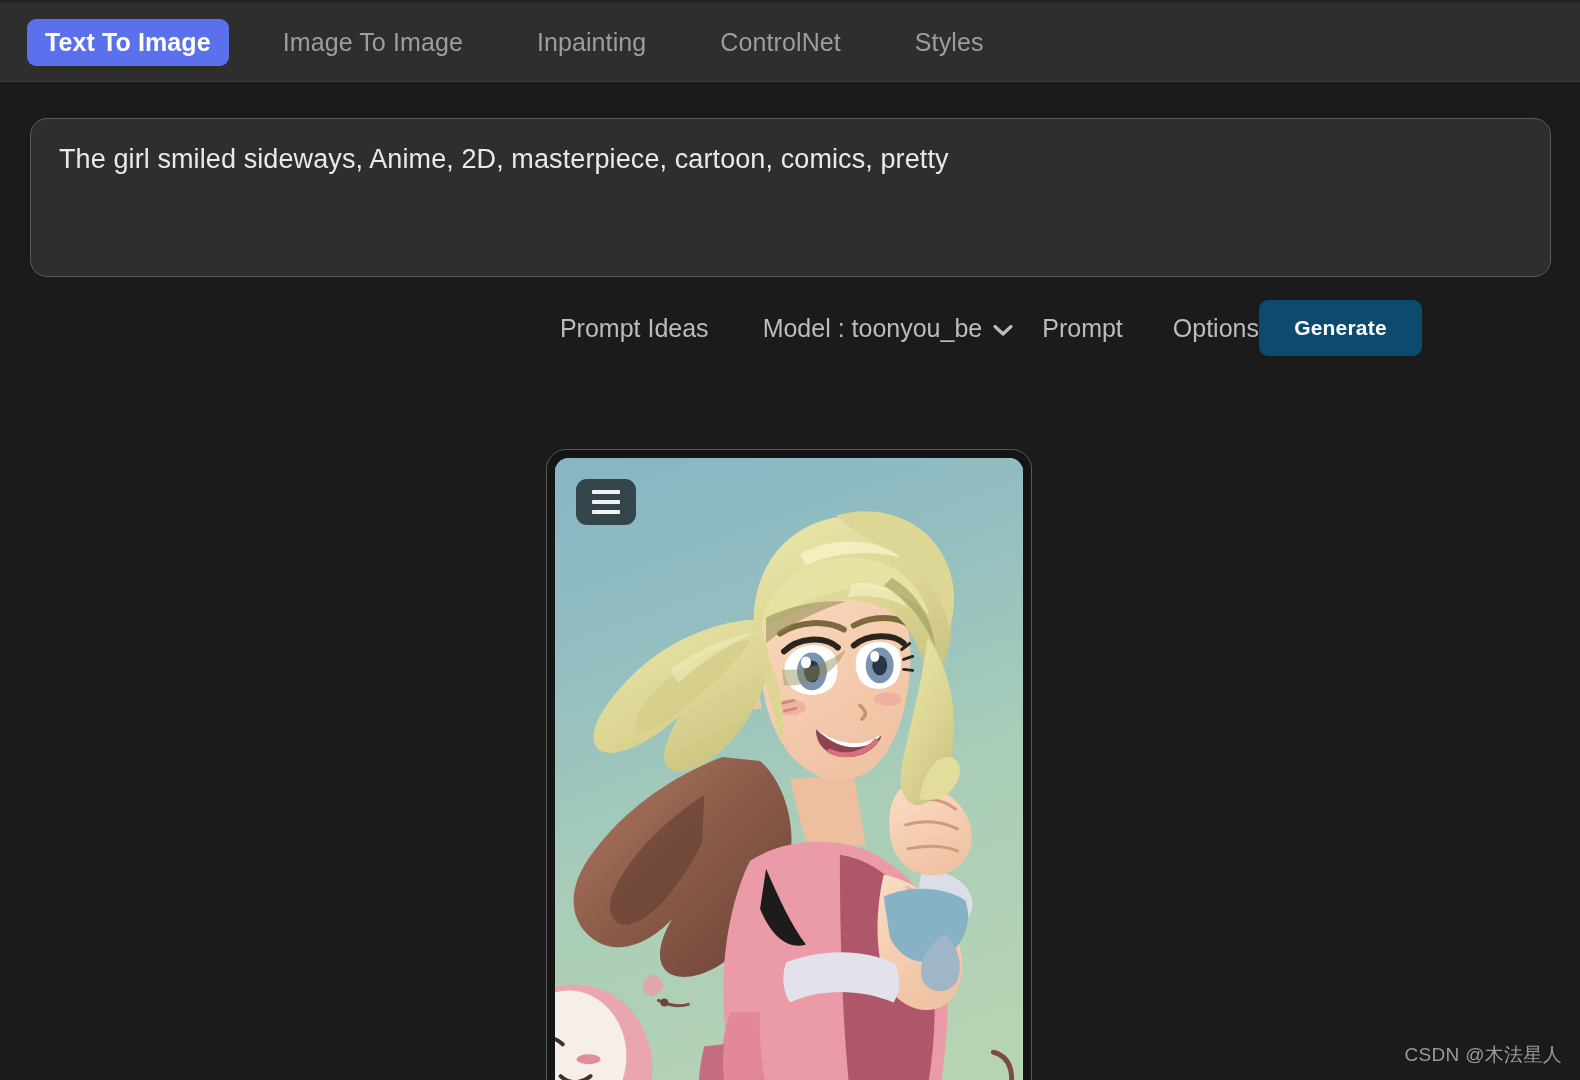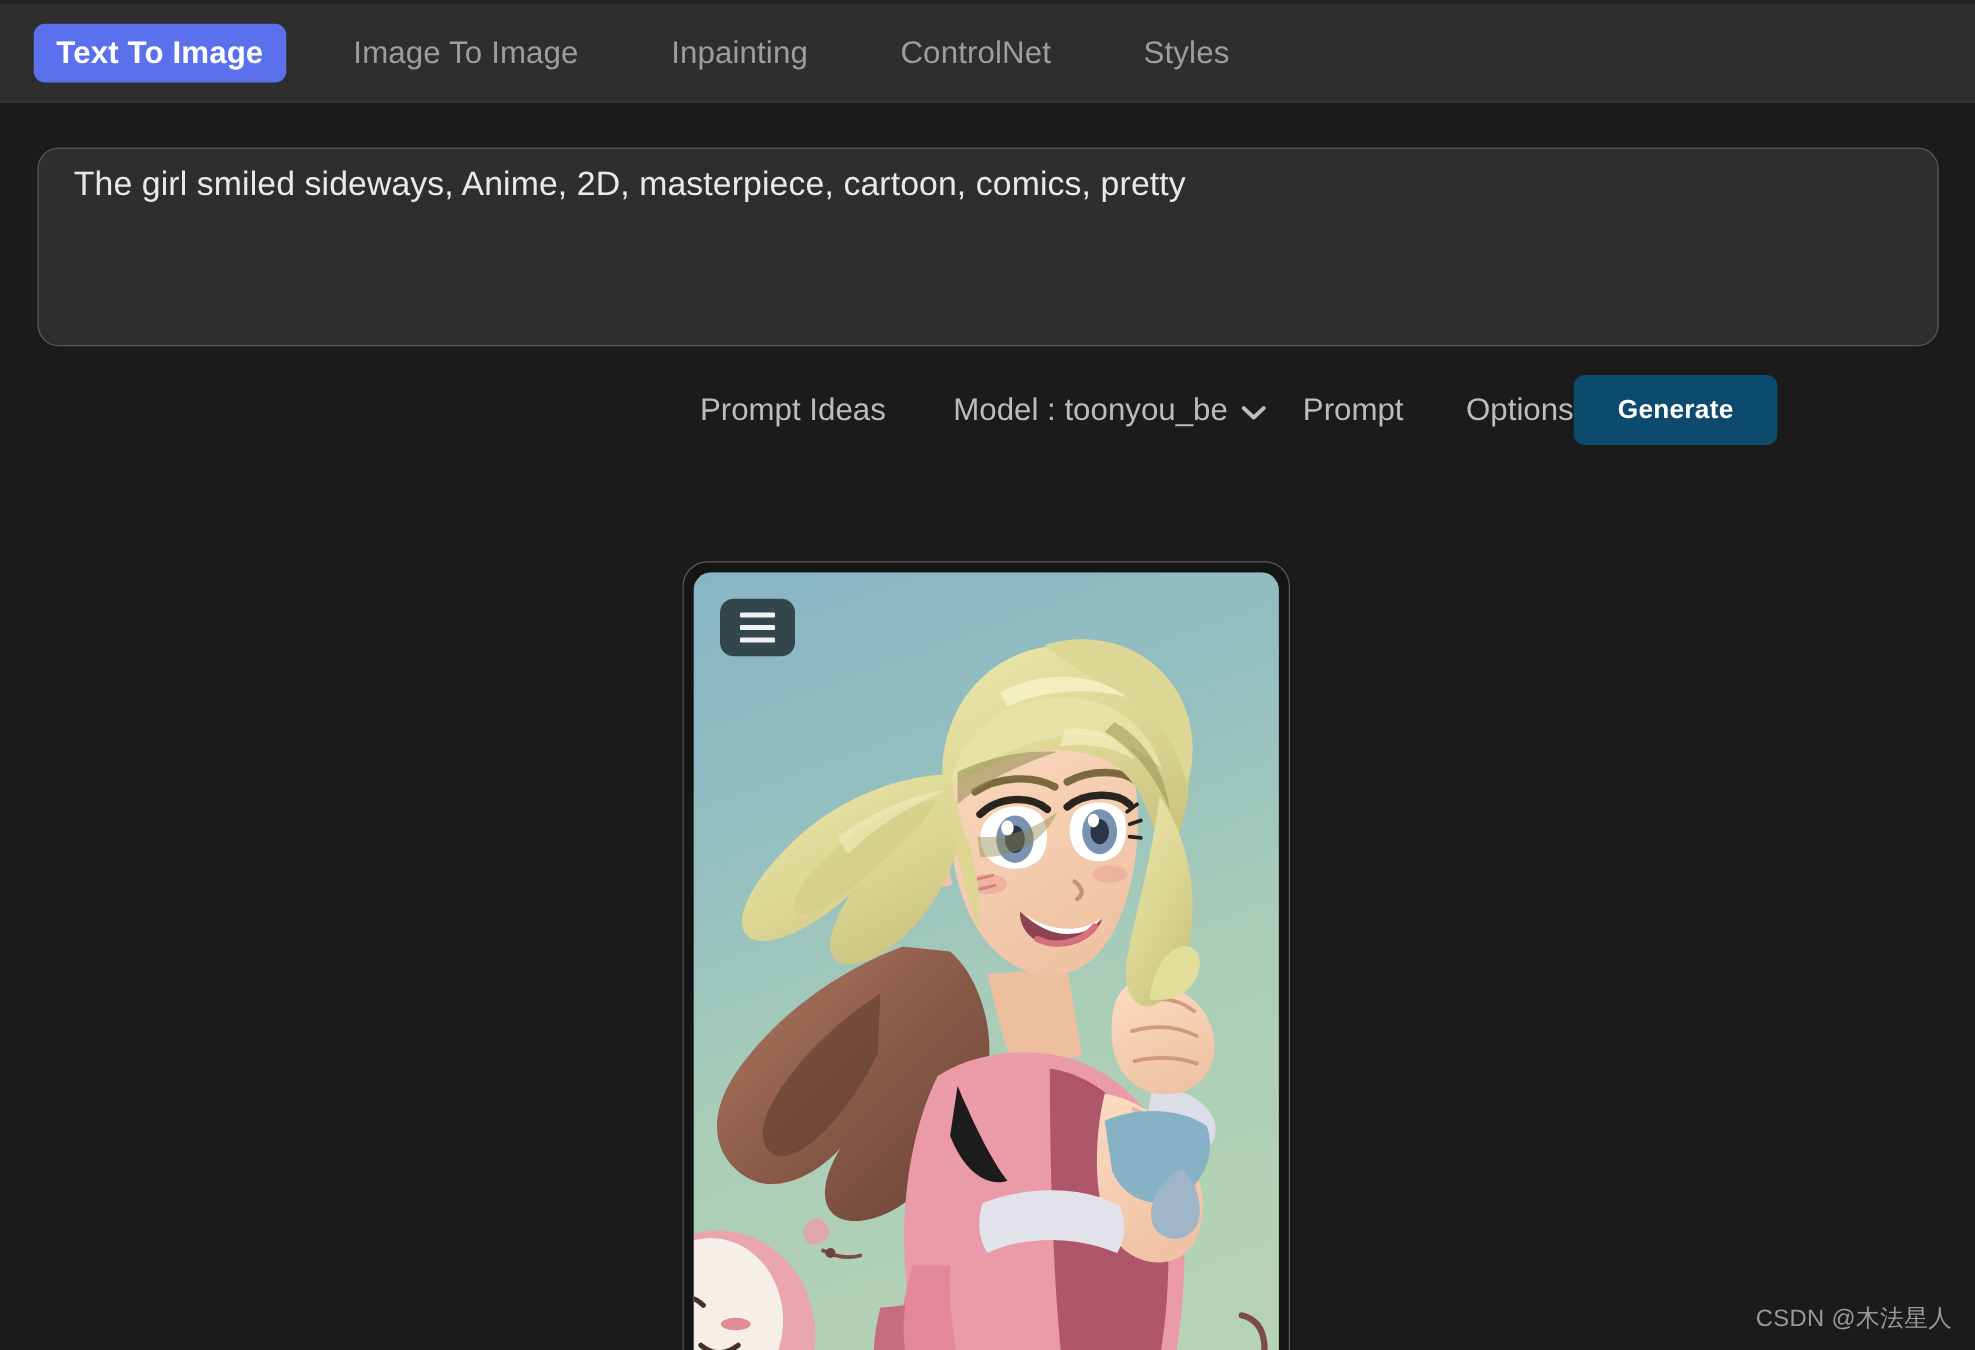--- a/index.html
+++ b/index.html
@@ -53,21 +53,21 @@
 
   
   #prompt-wrap {
     position: absolute;
     left: 30px; top: 118px;
     width: 1521px;
     height: 159px;
     background: #2e2e2e;
     border: 1px solid #5a5a5a;
     border-radius: 17px;
-    padding: 12px 28px;
+    padding: 24px 28px;
   }
 
   #prompt-text {
     font-size: 27px;
     color: #e9e9e9;
     line-height: 1.25;
     letter-spacing: 0.1px;
     white-space: pre-wrap;
     word-break: break-word;
     background: transparent;

